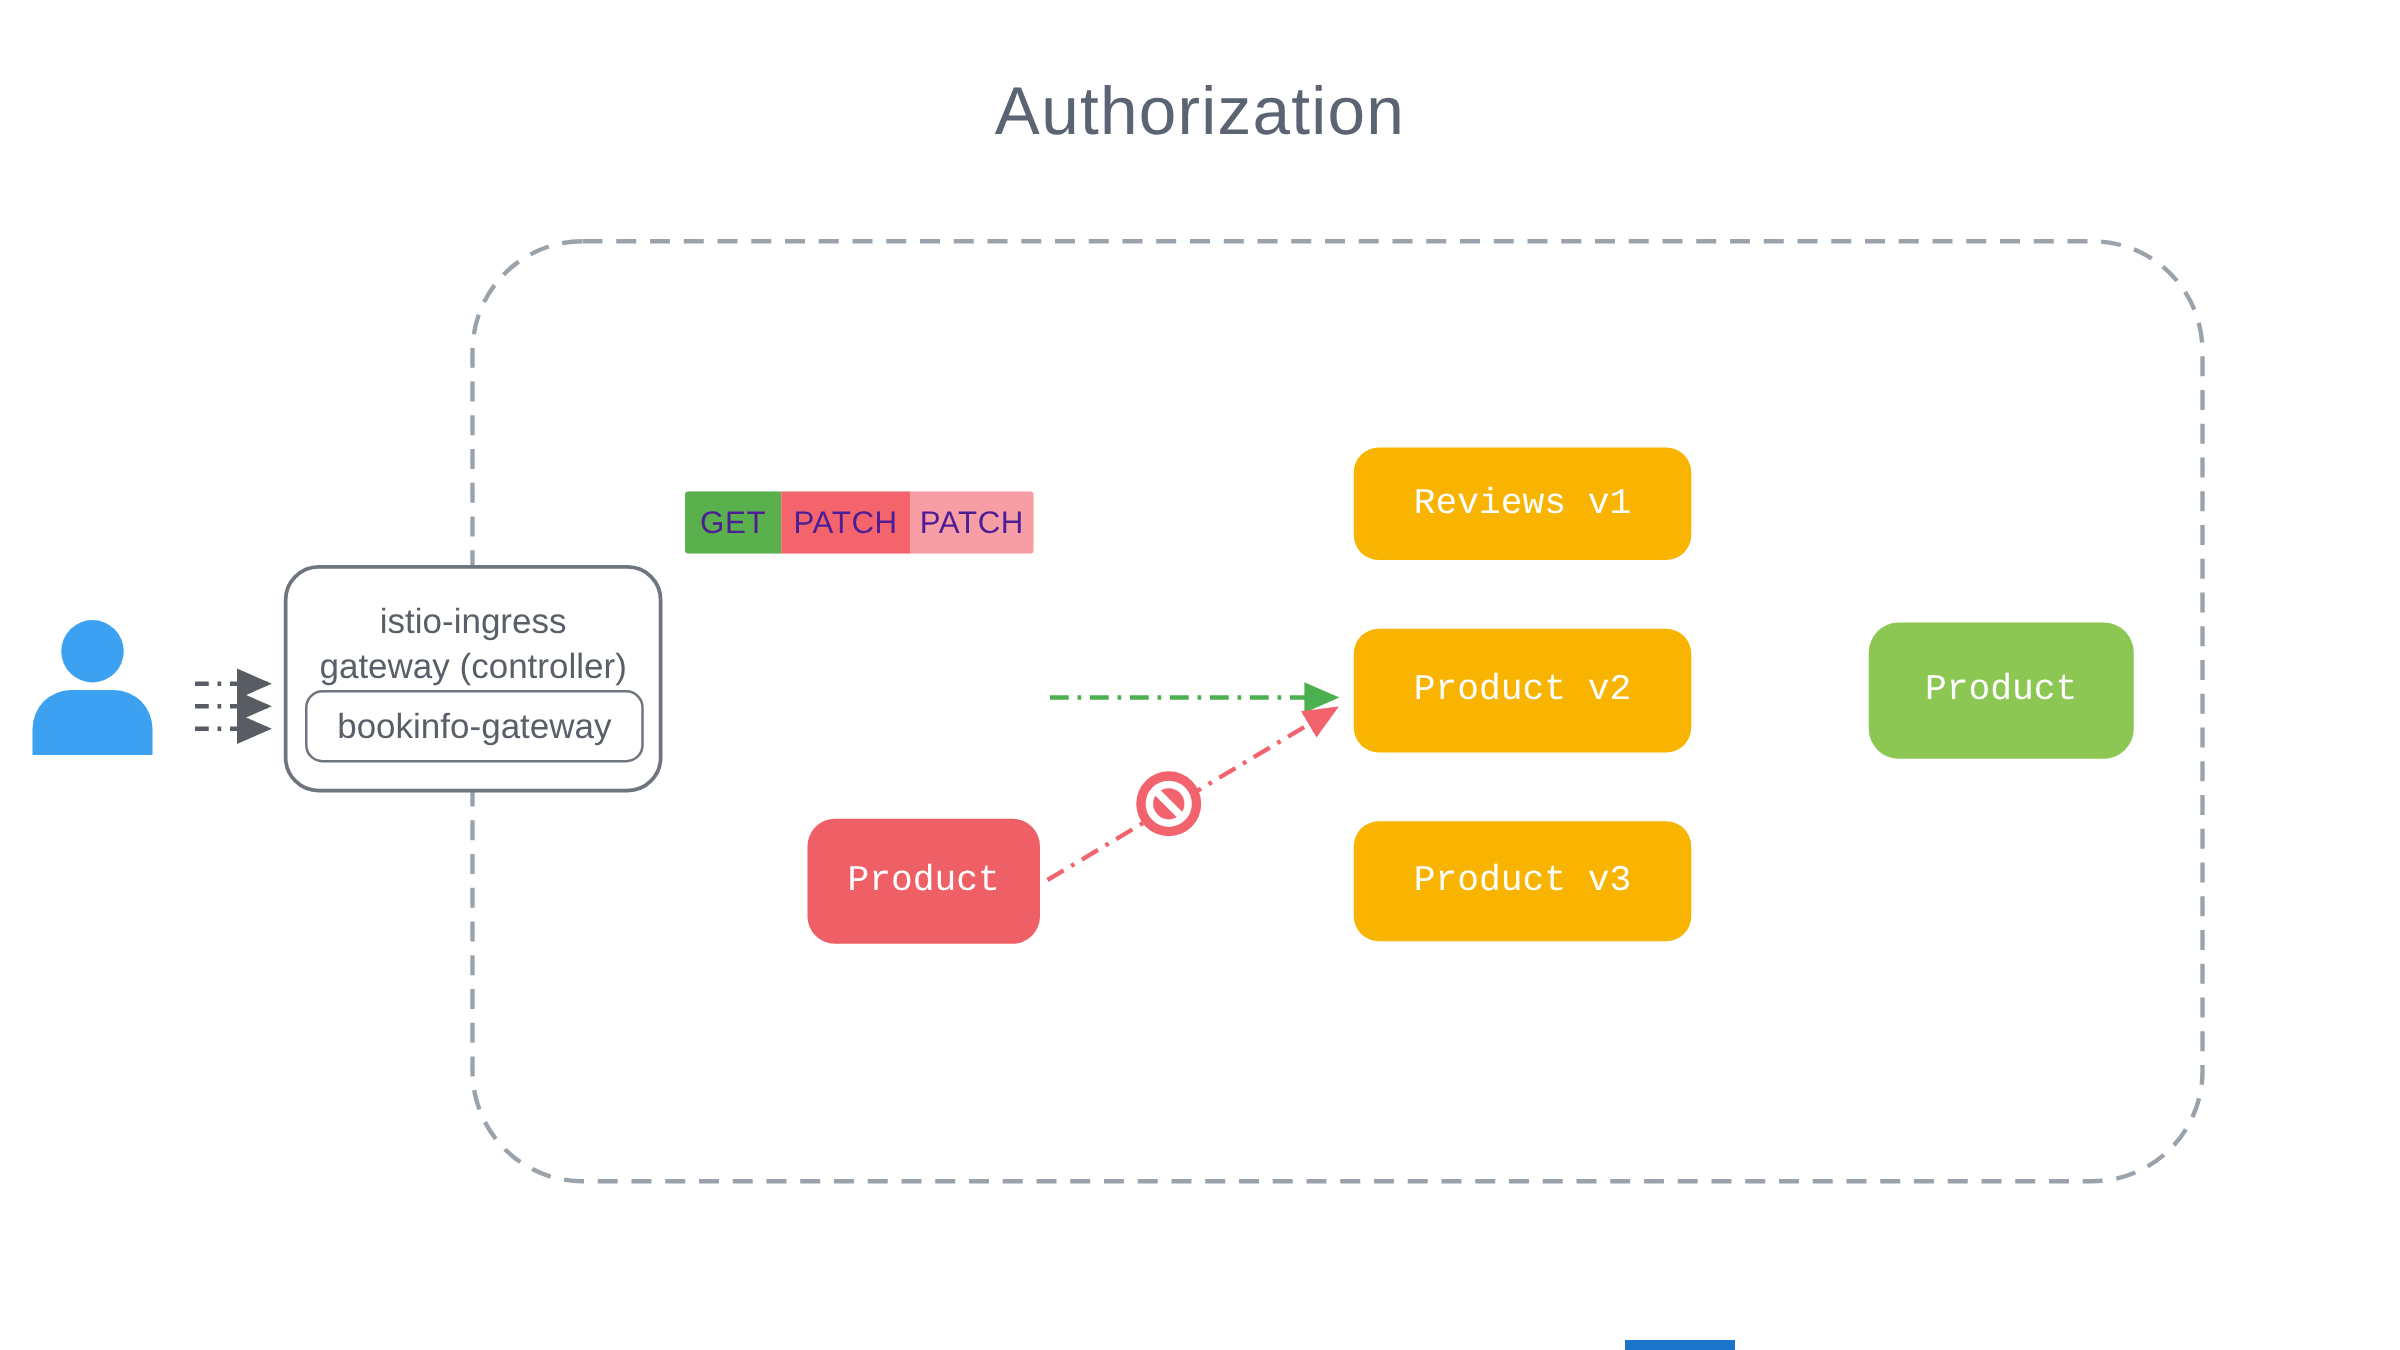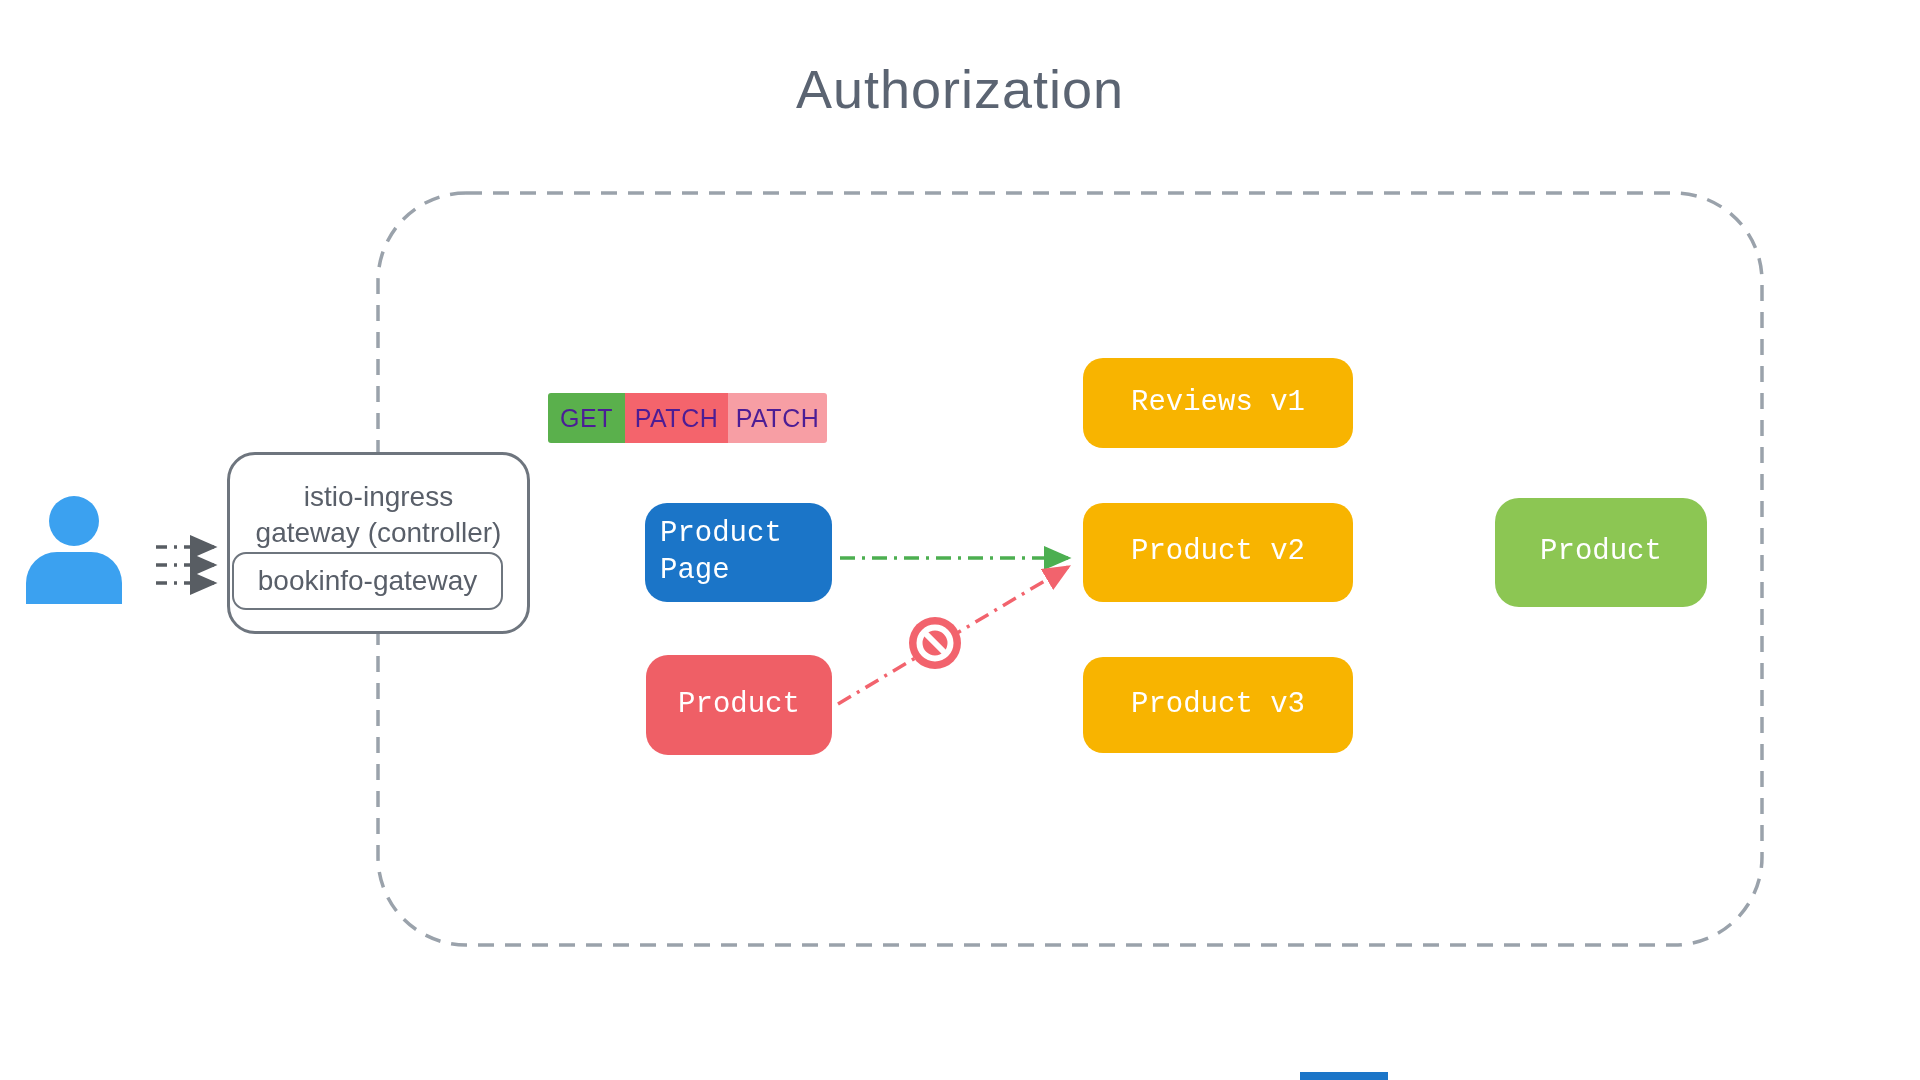--- a/index.html
+++ b/index.html
@@ -25,21 +25,21 @@
   .rev3{left:1083px;top:657px;width:270px;height:96px;background:#f8b400;border-radius:20px;}
   .ratings{left:1495px;top:498px;width:212px;height:109px;background:#8cc653;border-radius:24px;}
   .gateway{
     position:absolute;left:227px;top:452px;width:303px;height:182px;background:#ffffff;
     border:3px solid #6e757e;border-radius:28px;box-sizing:border-box;
   }
   .gateway .glabel{
     margin-top:24px;text-align:center;font-size:28px;line-height:1.3;color:#595f69;
   }
   .gateway .inner{
-    position:absolute;left:2px;bottom:21px;width:271px;height:58px;
+    position:absolute;left:14px;bottom:21px;width:271px;height:58px;
     border:2.5px solid #6e757e;border-radius:14px;box-sizing:border-box;
     display:flex;align-items:center;justify-content:center;
     font-size:28px;color:#595f69;background:#ffffff;
   }
   .chips{
     position:absolute;left:548px;top:393px;height:50px;display:flex;
     border-radius:3px;overflow:hidden;
   }
   .chip{
     display:flex;align-items:center;justify-content:center;
@@ -103,21 +103,20 @@
     </div>
     <div class="inner">bookinfo-gateway</div>
   </div>
 
   <div class="chips">
     <div class="chip get">GET</div>
     <div class="chip post">PATCH</div>
     <div class="chip patch">PATCH</div>
   </div>
 
-  <div class="box r22 product" style="width:157px;padding:0 15px;">Product Page</div>
   <div class="box r22 details">Product</div>
   <div class="box rev1">Reviews v1</div>
   <div class="box rev2">Product v2</div>
   <div class="box rev3">Product v3</div>
   <div class="box ratings">Product</div>
 
   <div class="bottom-fragment"></div>
 
 </div>
 

